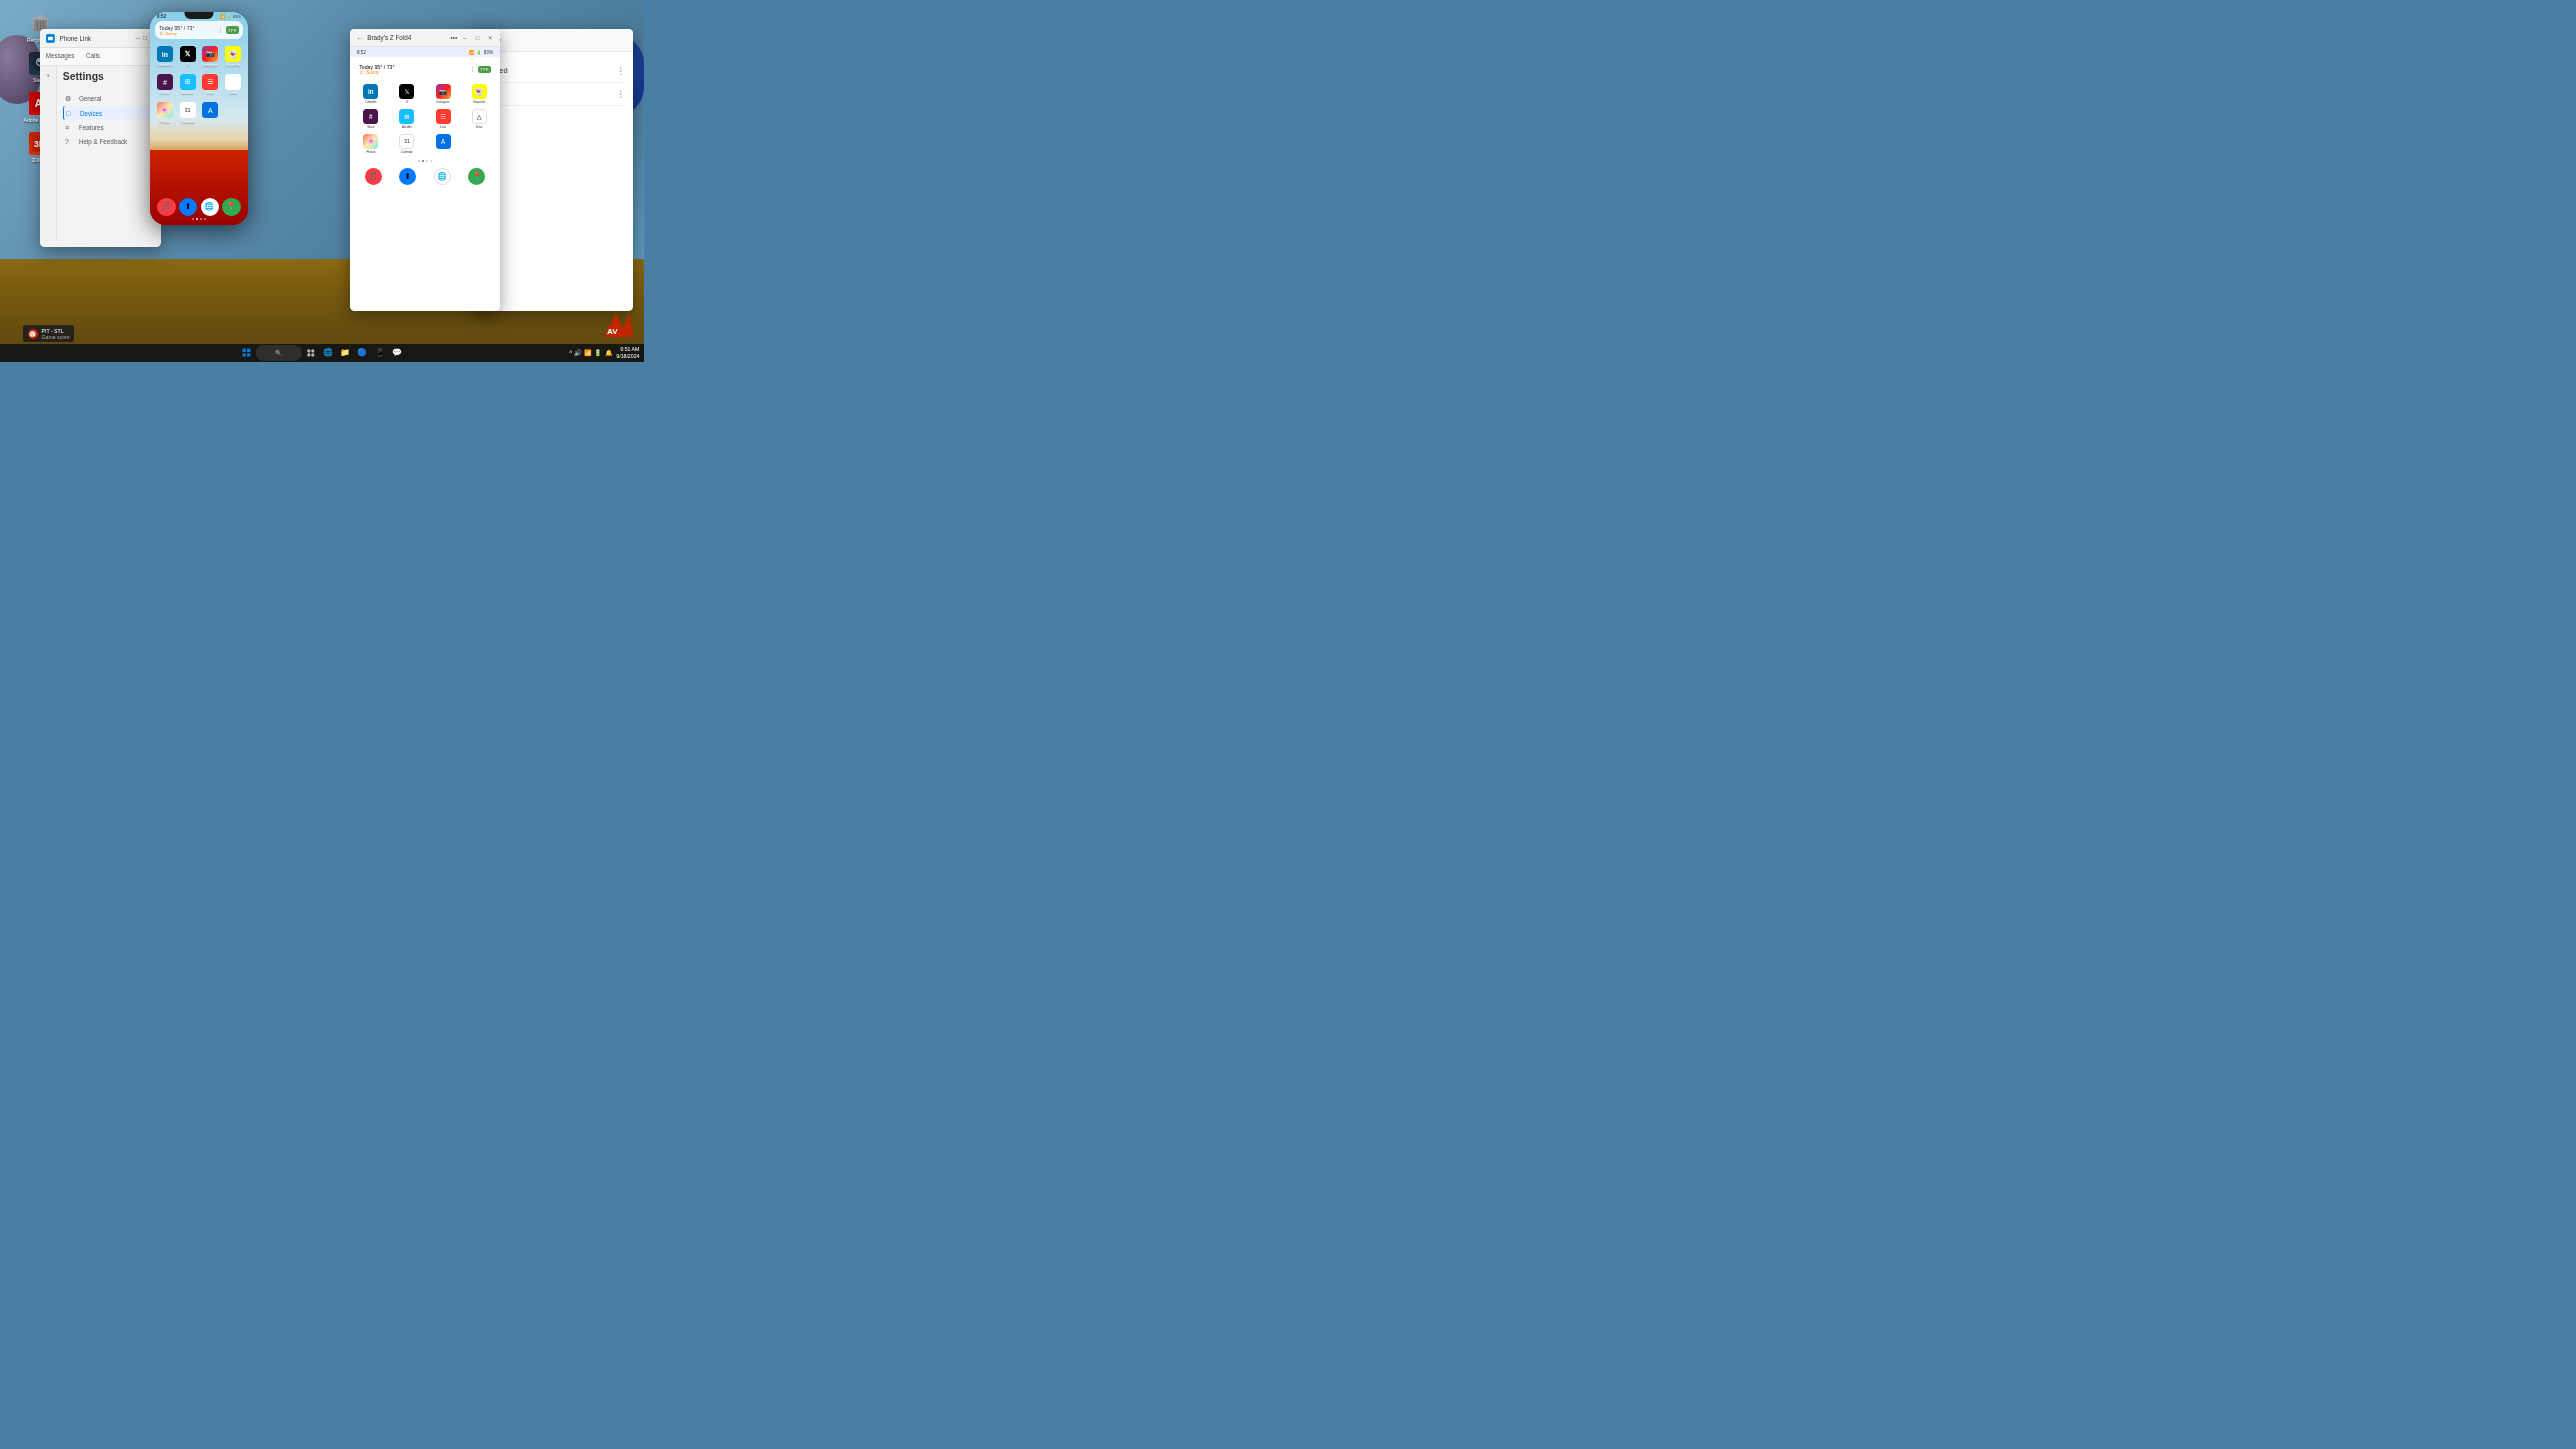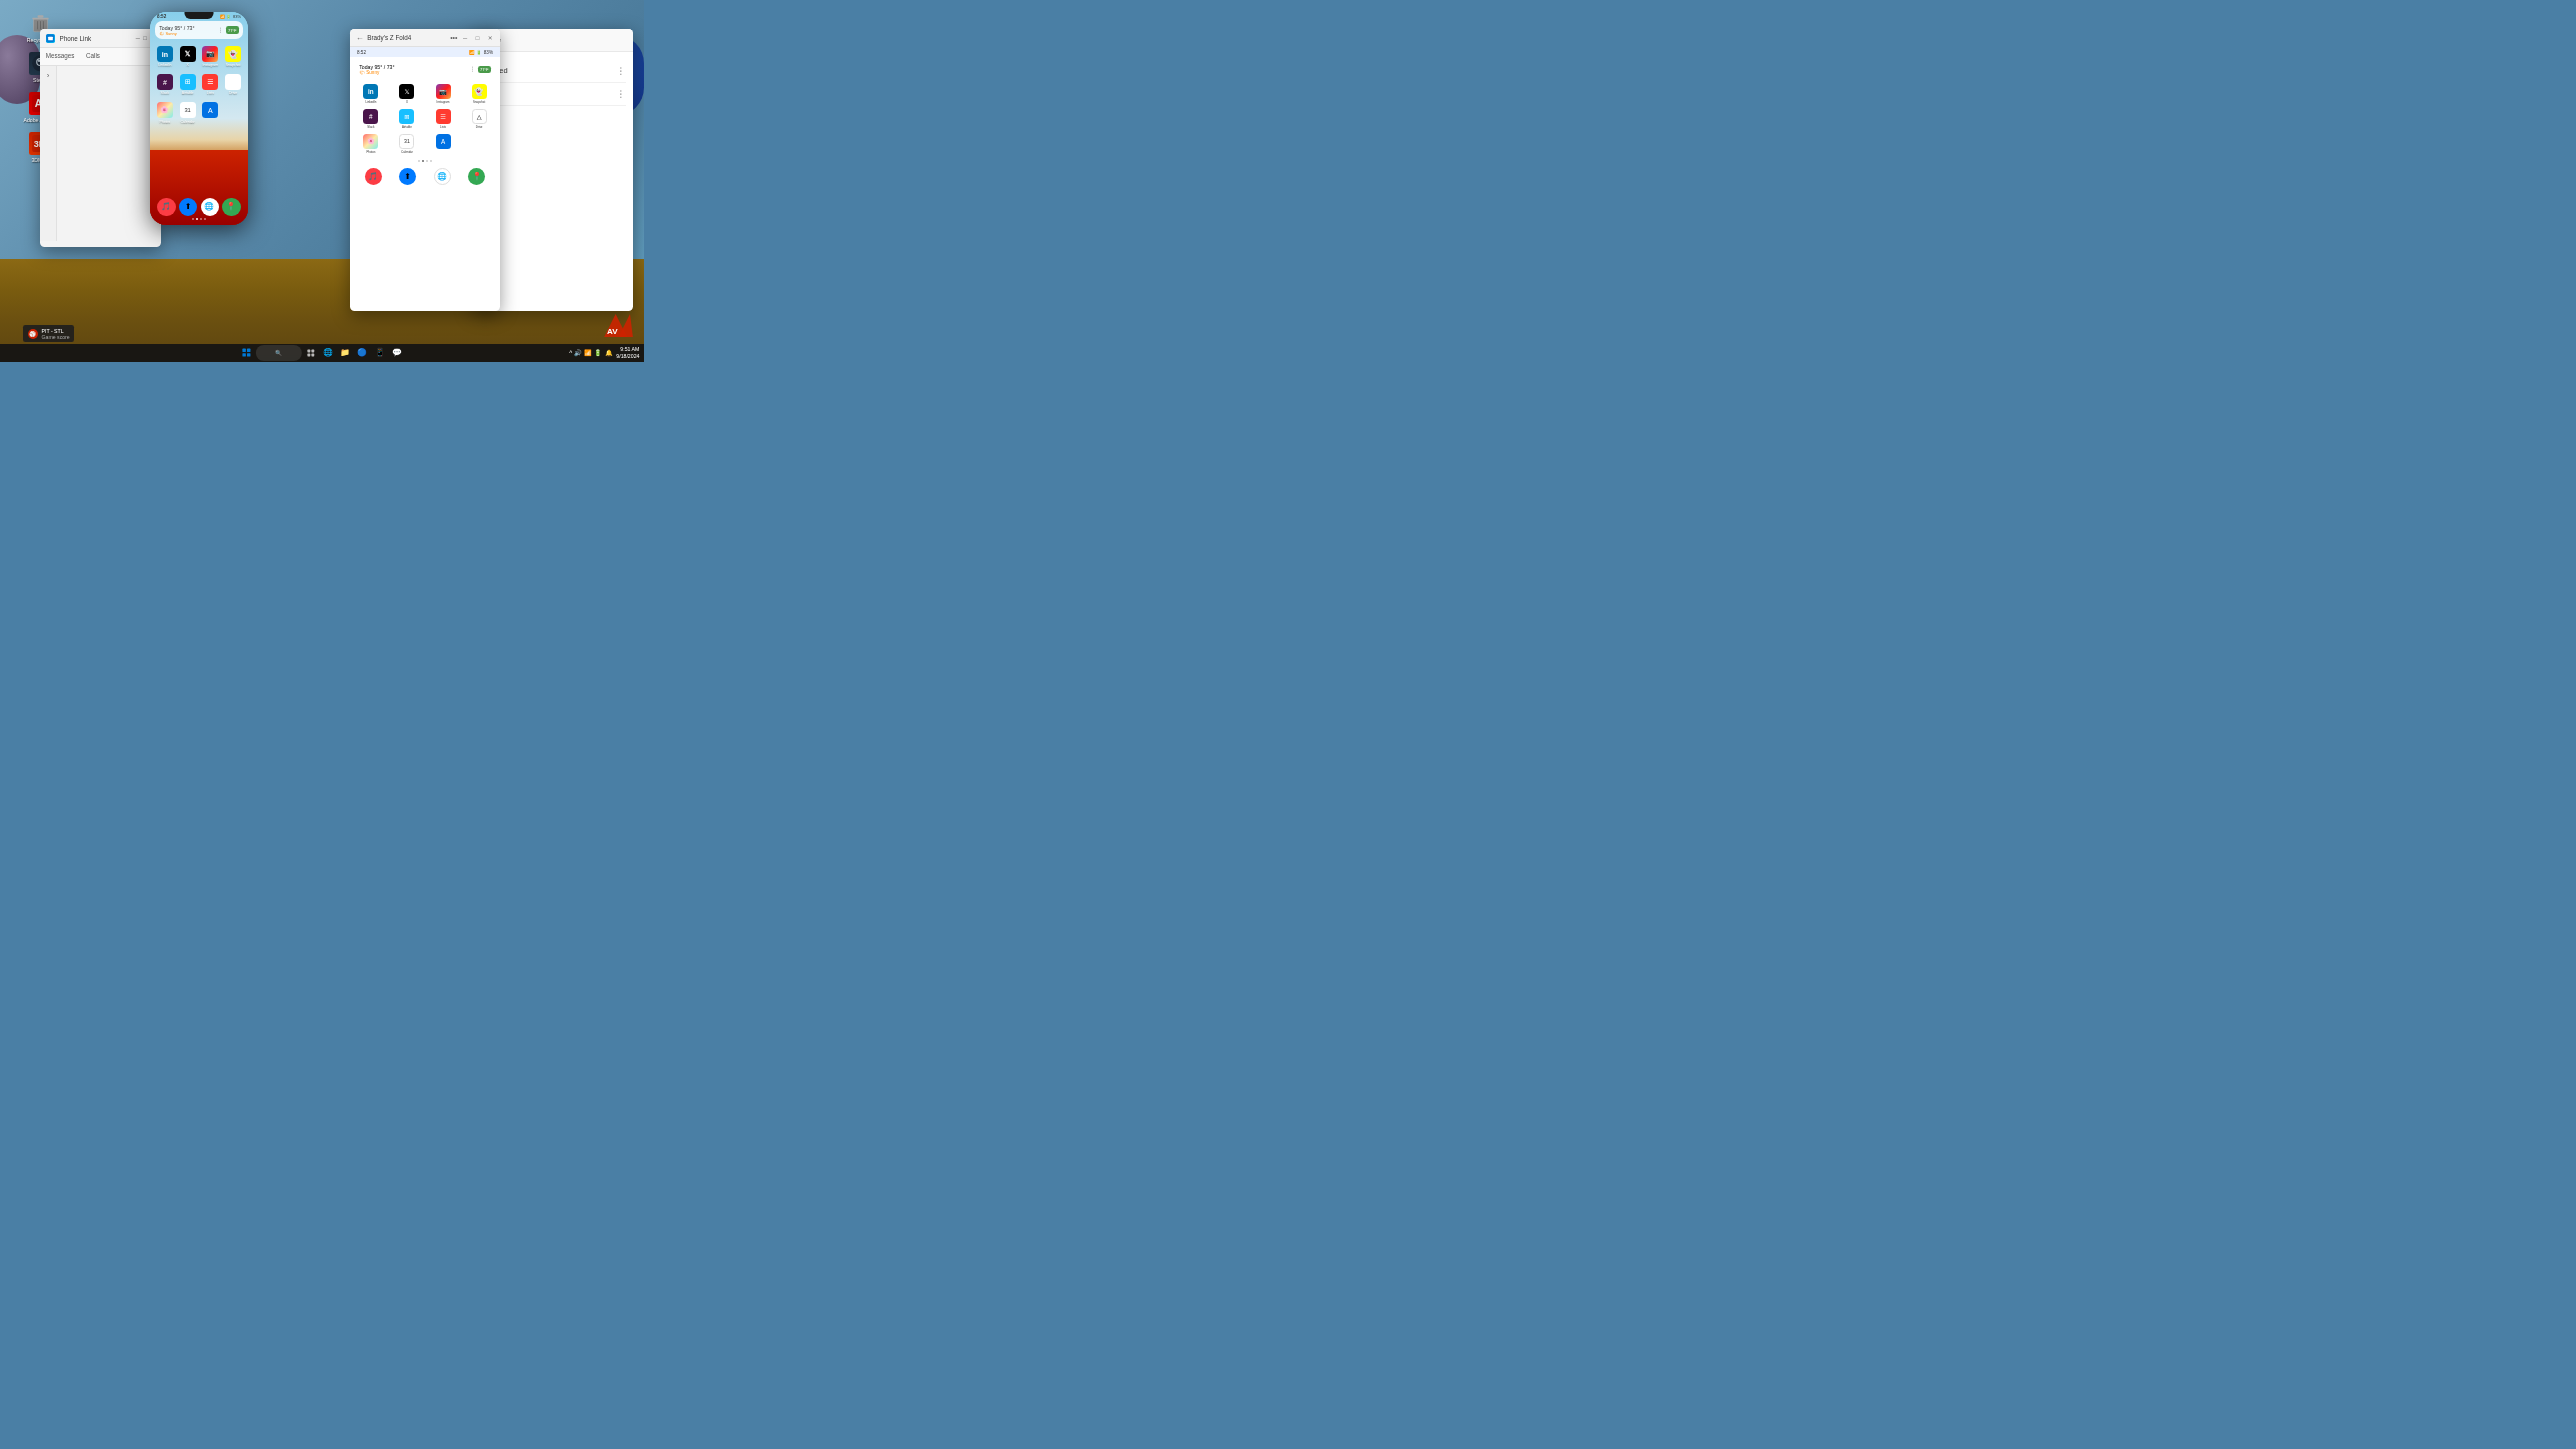--- a/index.html
+++ b/index.html
@@ -688,20 +688,40 @@
 
     <div class="phone-link-nav">
       <span class="nav-item">Messages</span>
       <span class="nav-item">Calls</span>
     </div>
 
     <div class="phone-link-sidebar">
       <div class="phone-link-left">
         <span class="chevron">›</span>
       </div>
+      <div class="phone-link-right">
+        <div class="settings-title">Settings</div>
+
+        <div class="settings-item">
+          <span class="item-icon">⚙</span>
+          <span>General</span>
+        </div>
+        <div class="settings-item active">
+          <span class="item-icon">□</span>
+          <span>Devices</span>
+        </div>
+        <div class="settings-item">
+          <span class="item-icon">≡</span>
+          <span>Features</span>
+        </div>
+        <div class="settings-item">
+          <span class="item-icon">?</span>
+          <span>Help &amp; Feedback</span>
+        </div>
+      </div>
     </div>
   </div>
 
   <div class="smartphone">
     <div class="phone-notch"></div>
     <div class="phone-screen">
 
       <div style="position:absolute;inset:0;background:linear-gradient(180deg,#87ceeb 0%,#d4e8f0 50%,#e8d4a8 60%,#d4a060 65%,#cc2200 65%,#990000 100%);border-radius:12.6px;"></div>
 
       <div class="phone-status-bar" style="position:relative;z-index:2;">

